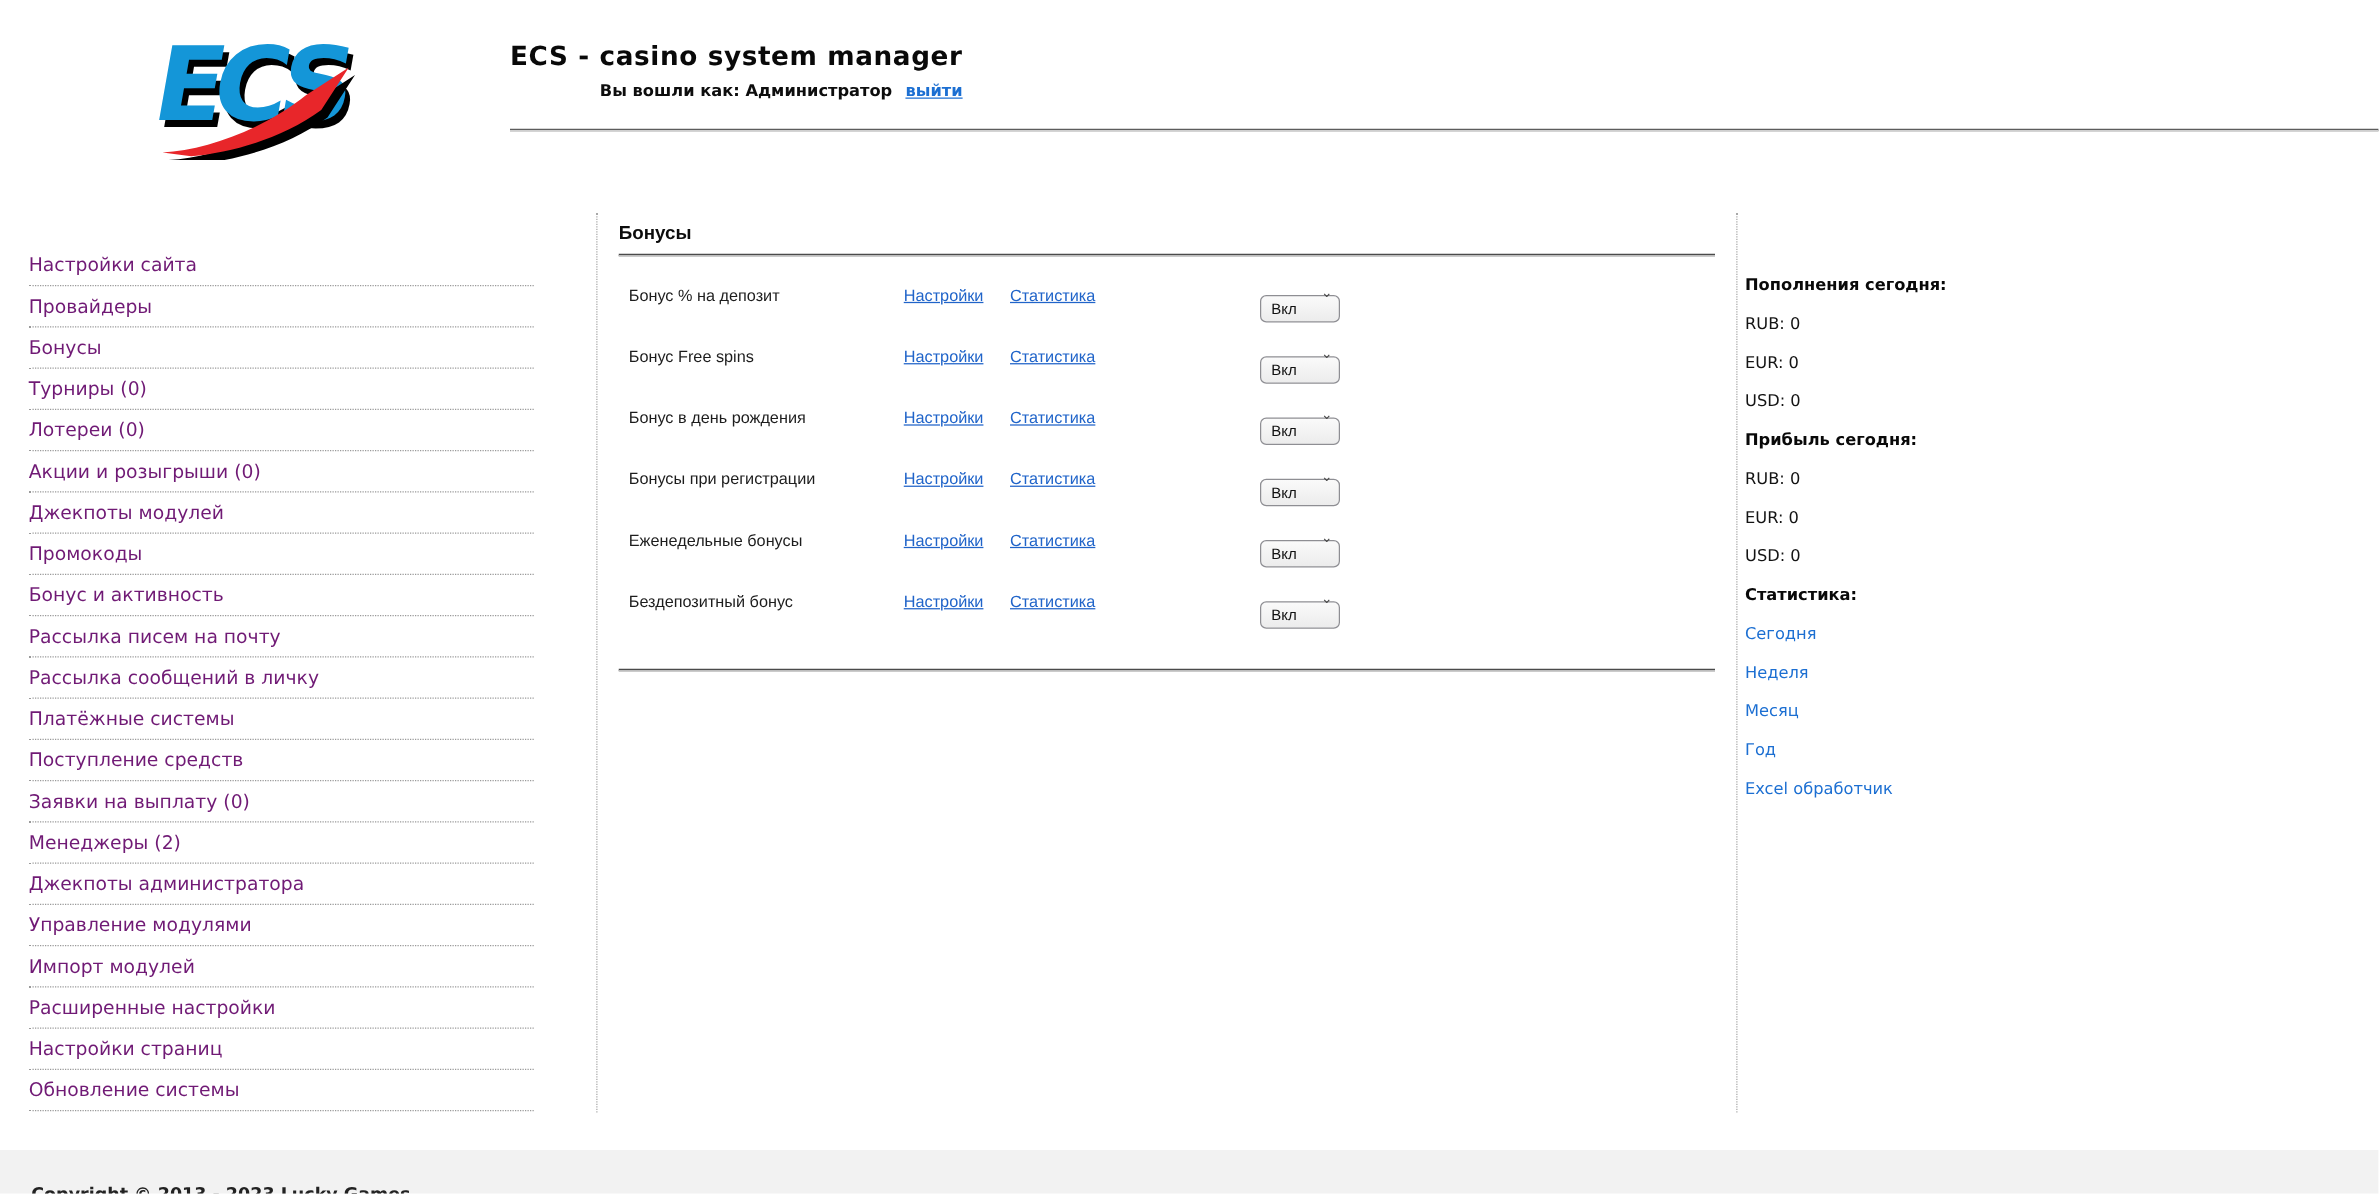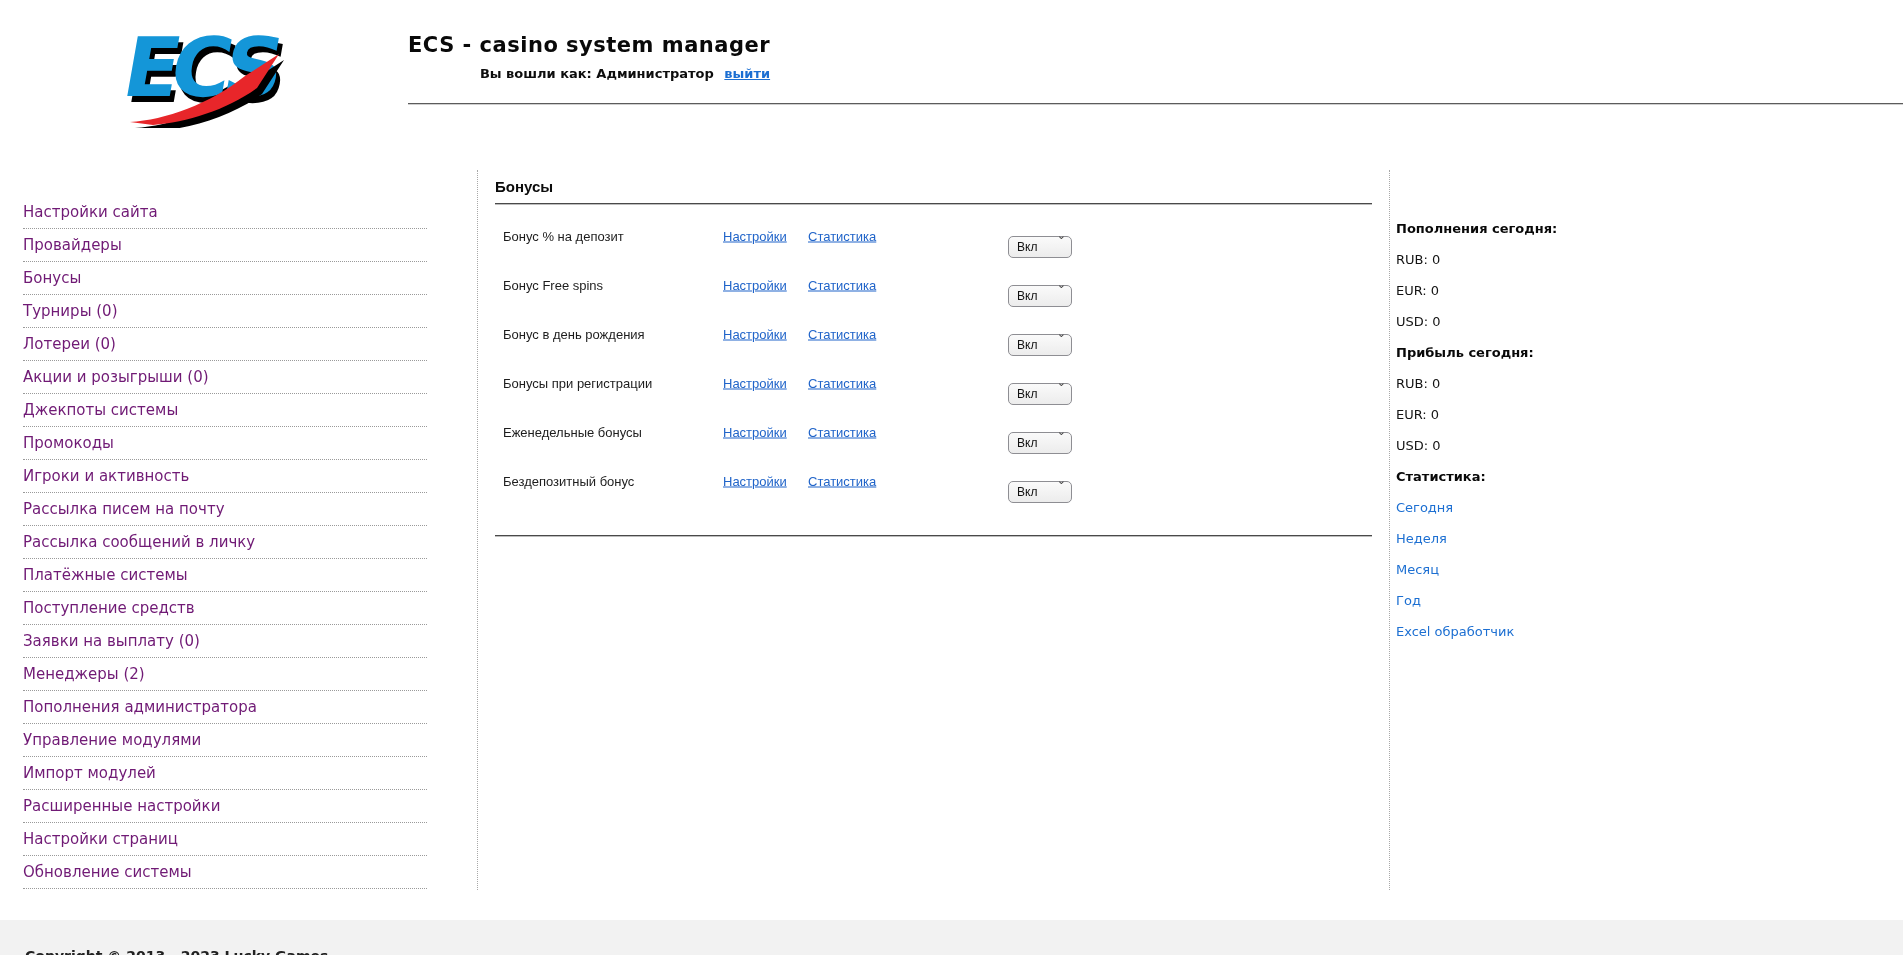--- a/index.html
+++ b/index.html
@@ -115,29 +115,29 @@
 
       <div class="nav-item">
         <span>Лотереи (0)</span>
       </div>
 
       <div class="nav-item">
         <span>Акции и розыгрыши (0)</span>
       </div>
 
       <div class="nav-item">
-        <span>Джекпоты системы</span>
+        <span>Джекпоты модулей</span>
       </div>
 
       <div class="nav-item">
         <span>Промокоды</span>
       </div>
 
       <div class="nav-item">
-        <span>Игроки и активность</span>
+        <span>Бонус и активность</span>
       </div>
 
       <div class="nav-item">
         <span>Рассылка писем на почту</span>
       </div>
 
       <div class="nav-item">
         <span>Рассылка сообщений в личку</span>
       </div>
 
@@ -151,21 +151,21 @@
 
       <div class="nav-item">
         <span>Заявки на выплату (0)</span>
       </div>
 
       <div class="nav-item">
         <span>Менеджеры (2)</span>
       </div>
 
       <div class="nav-item">
-        <span>Пополнения администратора</span>
+        <span>Джекпоты администратора</span>
       </div>
 
       <div class="nav-item">
         <span>Управление модулями</span>
       </div>
 
       <div class="nav-item">
         <span>Импорт модулей</span>
       </div>
 

